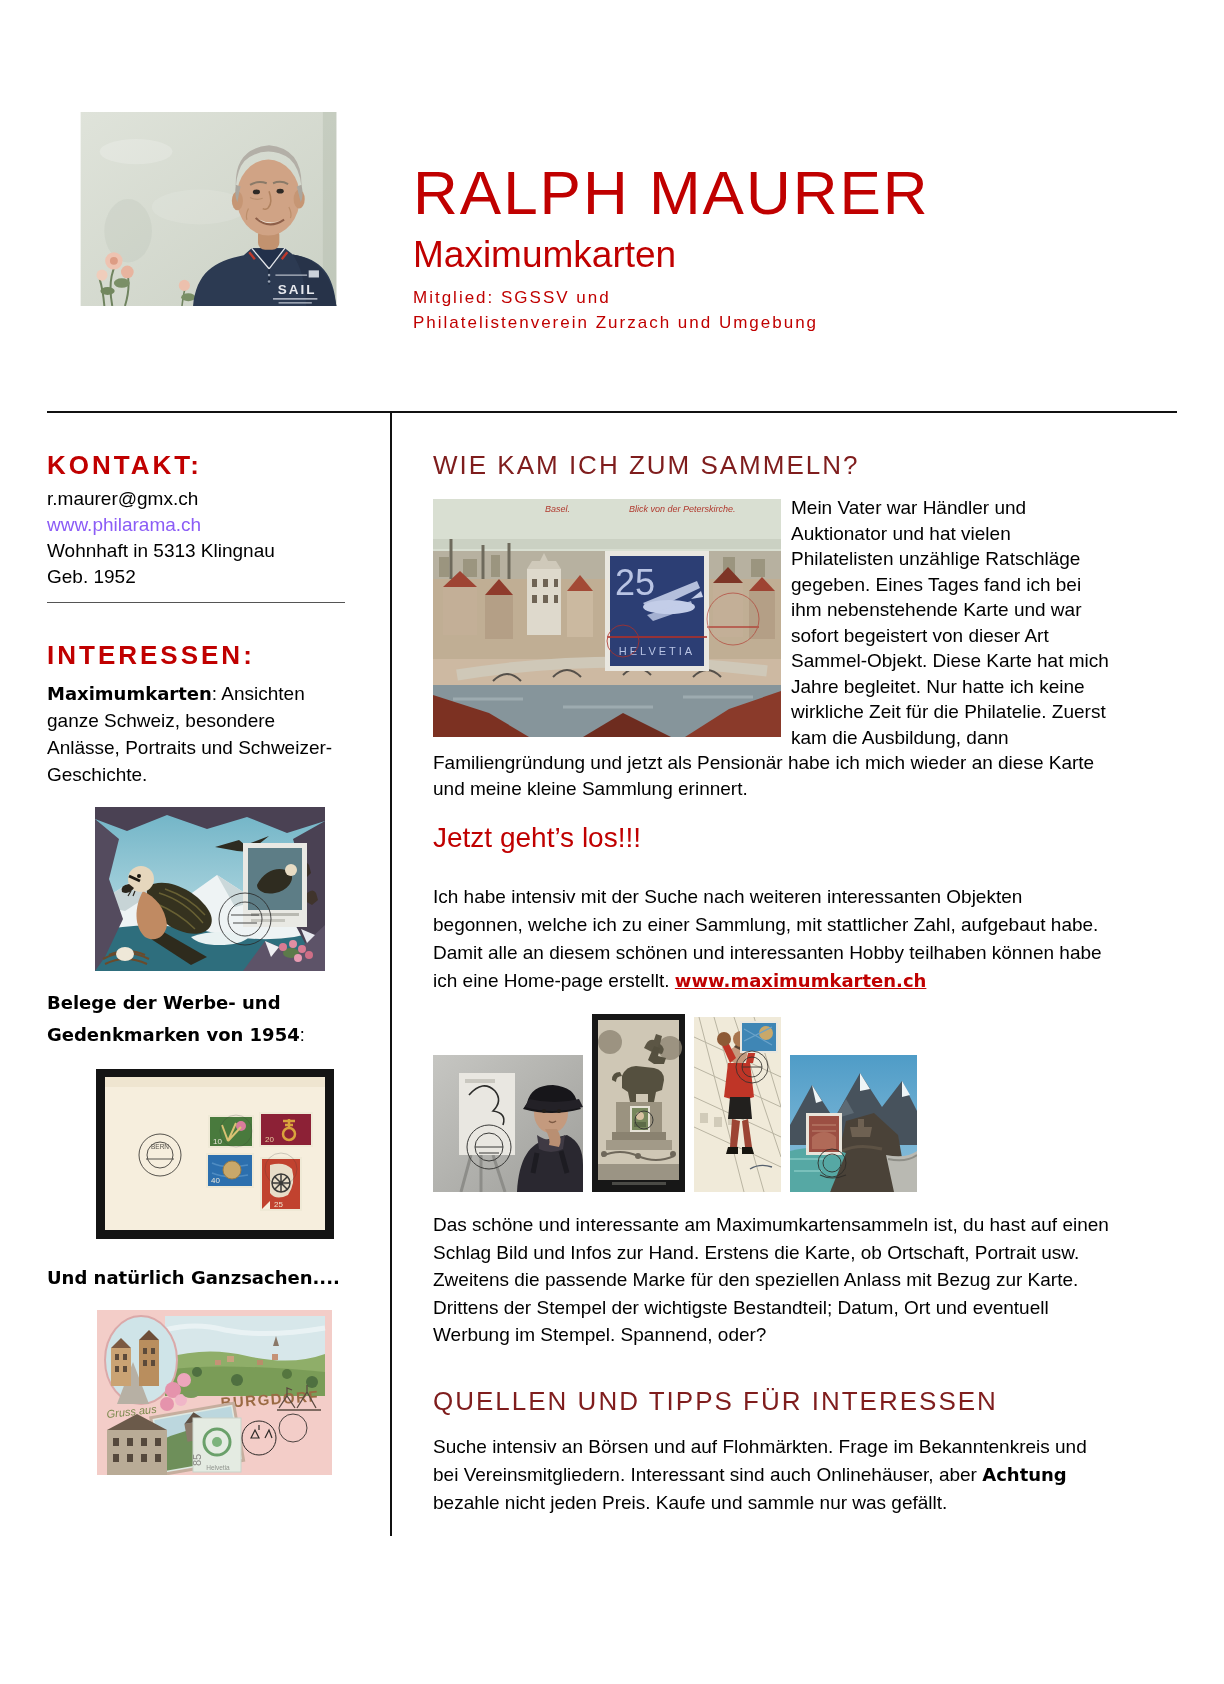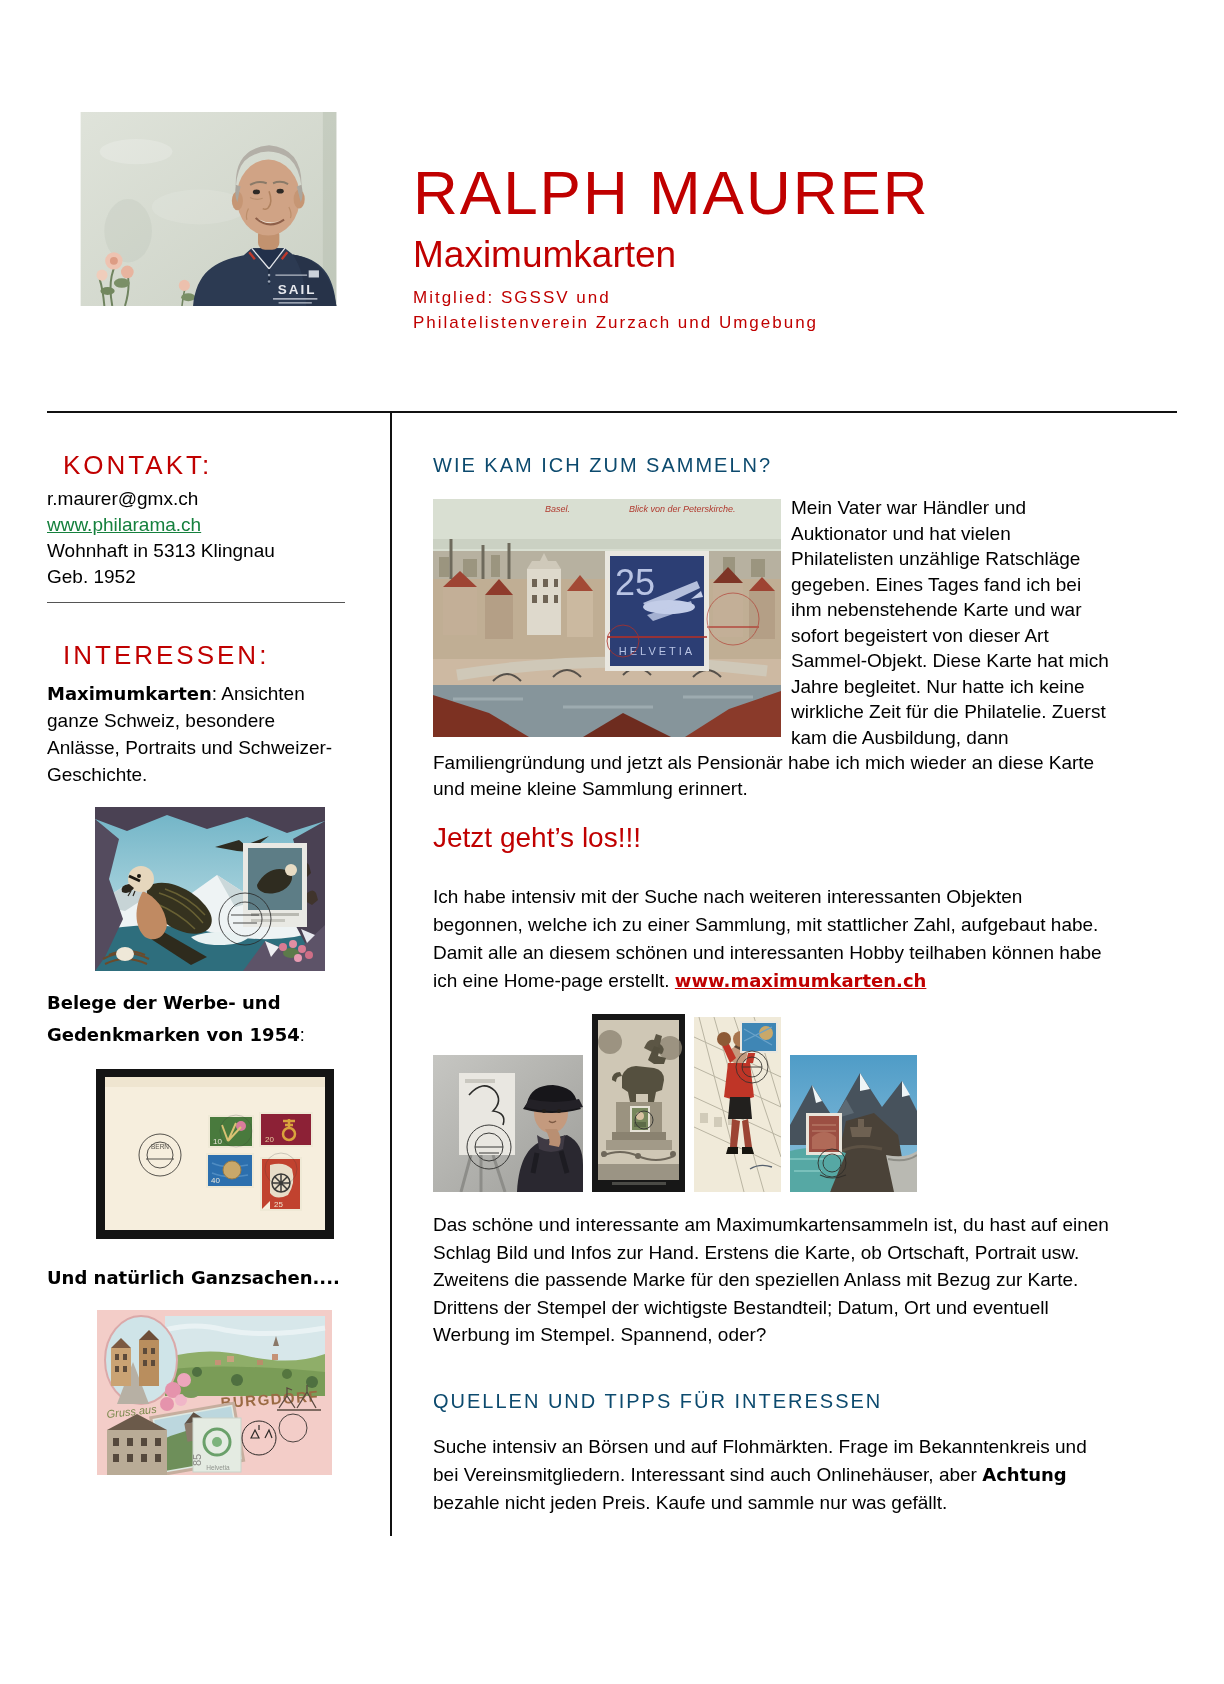--- a/index.html
+++ b/index.html
@@ -13,38 +13,38 @@
   .photo-wrap svg{display:block;width:100%;height:100%;}
   .header-text{padding-top:50px;}
   .person-name{font-size:62px;line-height:1;letter-spacing:2px;color:#c00000;font-weight:normal;margin:0;}
   .tagline{font-size:37px;color:#c00000;margin-top:12px;line-height:1;}
   .member{font-size:17px;color:#c00000;letter-spacing:2px;line-height:25px;margin-top:12px;}
   .top-rule{border-top:2px solid #111;margin:76px 47px 0 47px;}
   
   .content{display:flex;margin:0 47px;align-items:stretch;}
   .left-col{width:298px;flex:none;padding-right:45px;border-right:2px solid #111;padding-bottom:24px;}
   .right-col{flex:1;padding-left:41px;padding-right:66px;}
-  .col-heading{color:#c00000;font-size:26px;letter-spacing:3px;font-weight:normal;margin:37px 0 0 16px;line-height:30px;}
+  .col-heading{color:#c00000;font-size:26px;letter-spacing:3px;font-weight:bold;margin:37px 0 0 0;line-height:30px;}
   
   .kontakt-list{margin-top:6px;font-size:19px;line-height:26px;}
-  .red-link{color:#15803d;text-decoration:underline;cursor:pointer;}
+  .red-link{color:#8b5cf6;cursor:pointer;}
   .left-rule{border-top:1px solid #555;margin-top:12px;}
   .interest1{margin-top:10px;font-size:19px;line-height:27px;}
   .chunky{font-family:"DejaVu Sans", sans-serif;font-weight:bold;font-size:18px;}
   .interest2{margin-top:16px;}
   .interest2 .bold-part{font-size:18px;line-height:32px;}
   .interest2 .normal-part{font-size:19px;line-height:26px;}
   .interest3{margin-top:26px;font-size:19px;line-height:26px;}
   .img-block{display:block;}
   .bird-img{width:230px;height:164px;margin:6px 0 0 48px;}
   .fdc-img{width:240px;height:170px;margin:18px 0 0 48px;}
   .burgdorf-img{width:235px;height:165px;margin:8px 0 0 50px;}
   .img-block svg{display:block;width:100%;height:100%;}
   
-  .section-heading{color:#0c4a6e;font-size:20px;letter-spacing:2px;font-weight:normal;margin:36px 0 0 0;line-height:32px;}
+  .section-heading{color:#7f1d1d;font-size:26px;letter-spacing:2px;font-weight:normal;margin:36px 0 0 0;line-height:32px;}
   .sub-heading{color:#c00000;font-size:28px;font-weight:normal;margin:20px 0 0 0;line-height:34px;}
   .s1{margin-top:14px;font-size:19px;line-height:25.5px;}
   .s1::after{content:"";display:block;clear:both;}
   .basel-img{float:left;width:348px;height:238px;margin:4px 10px 4px 0;}
   .basel-img svg{display:block;width:100%;height:100%;}
   .s2{margin-top:28px;font-size:19px;line-height:28px;}
   .link-bold{font-family:"DejaVu Sans", sans-serif;font-weight:bold;font-size:18px;color:#c00000;text-decoration:underline;cursor:pointer;}
   .cards-row{margin-top:16px;display:flex;align-items:flex-end;gap:9px;}
   .cards-row .card{flex:none;}
   .cards-row svg{display:block;width:100%;height:100%;}

